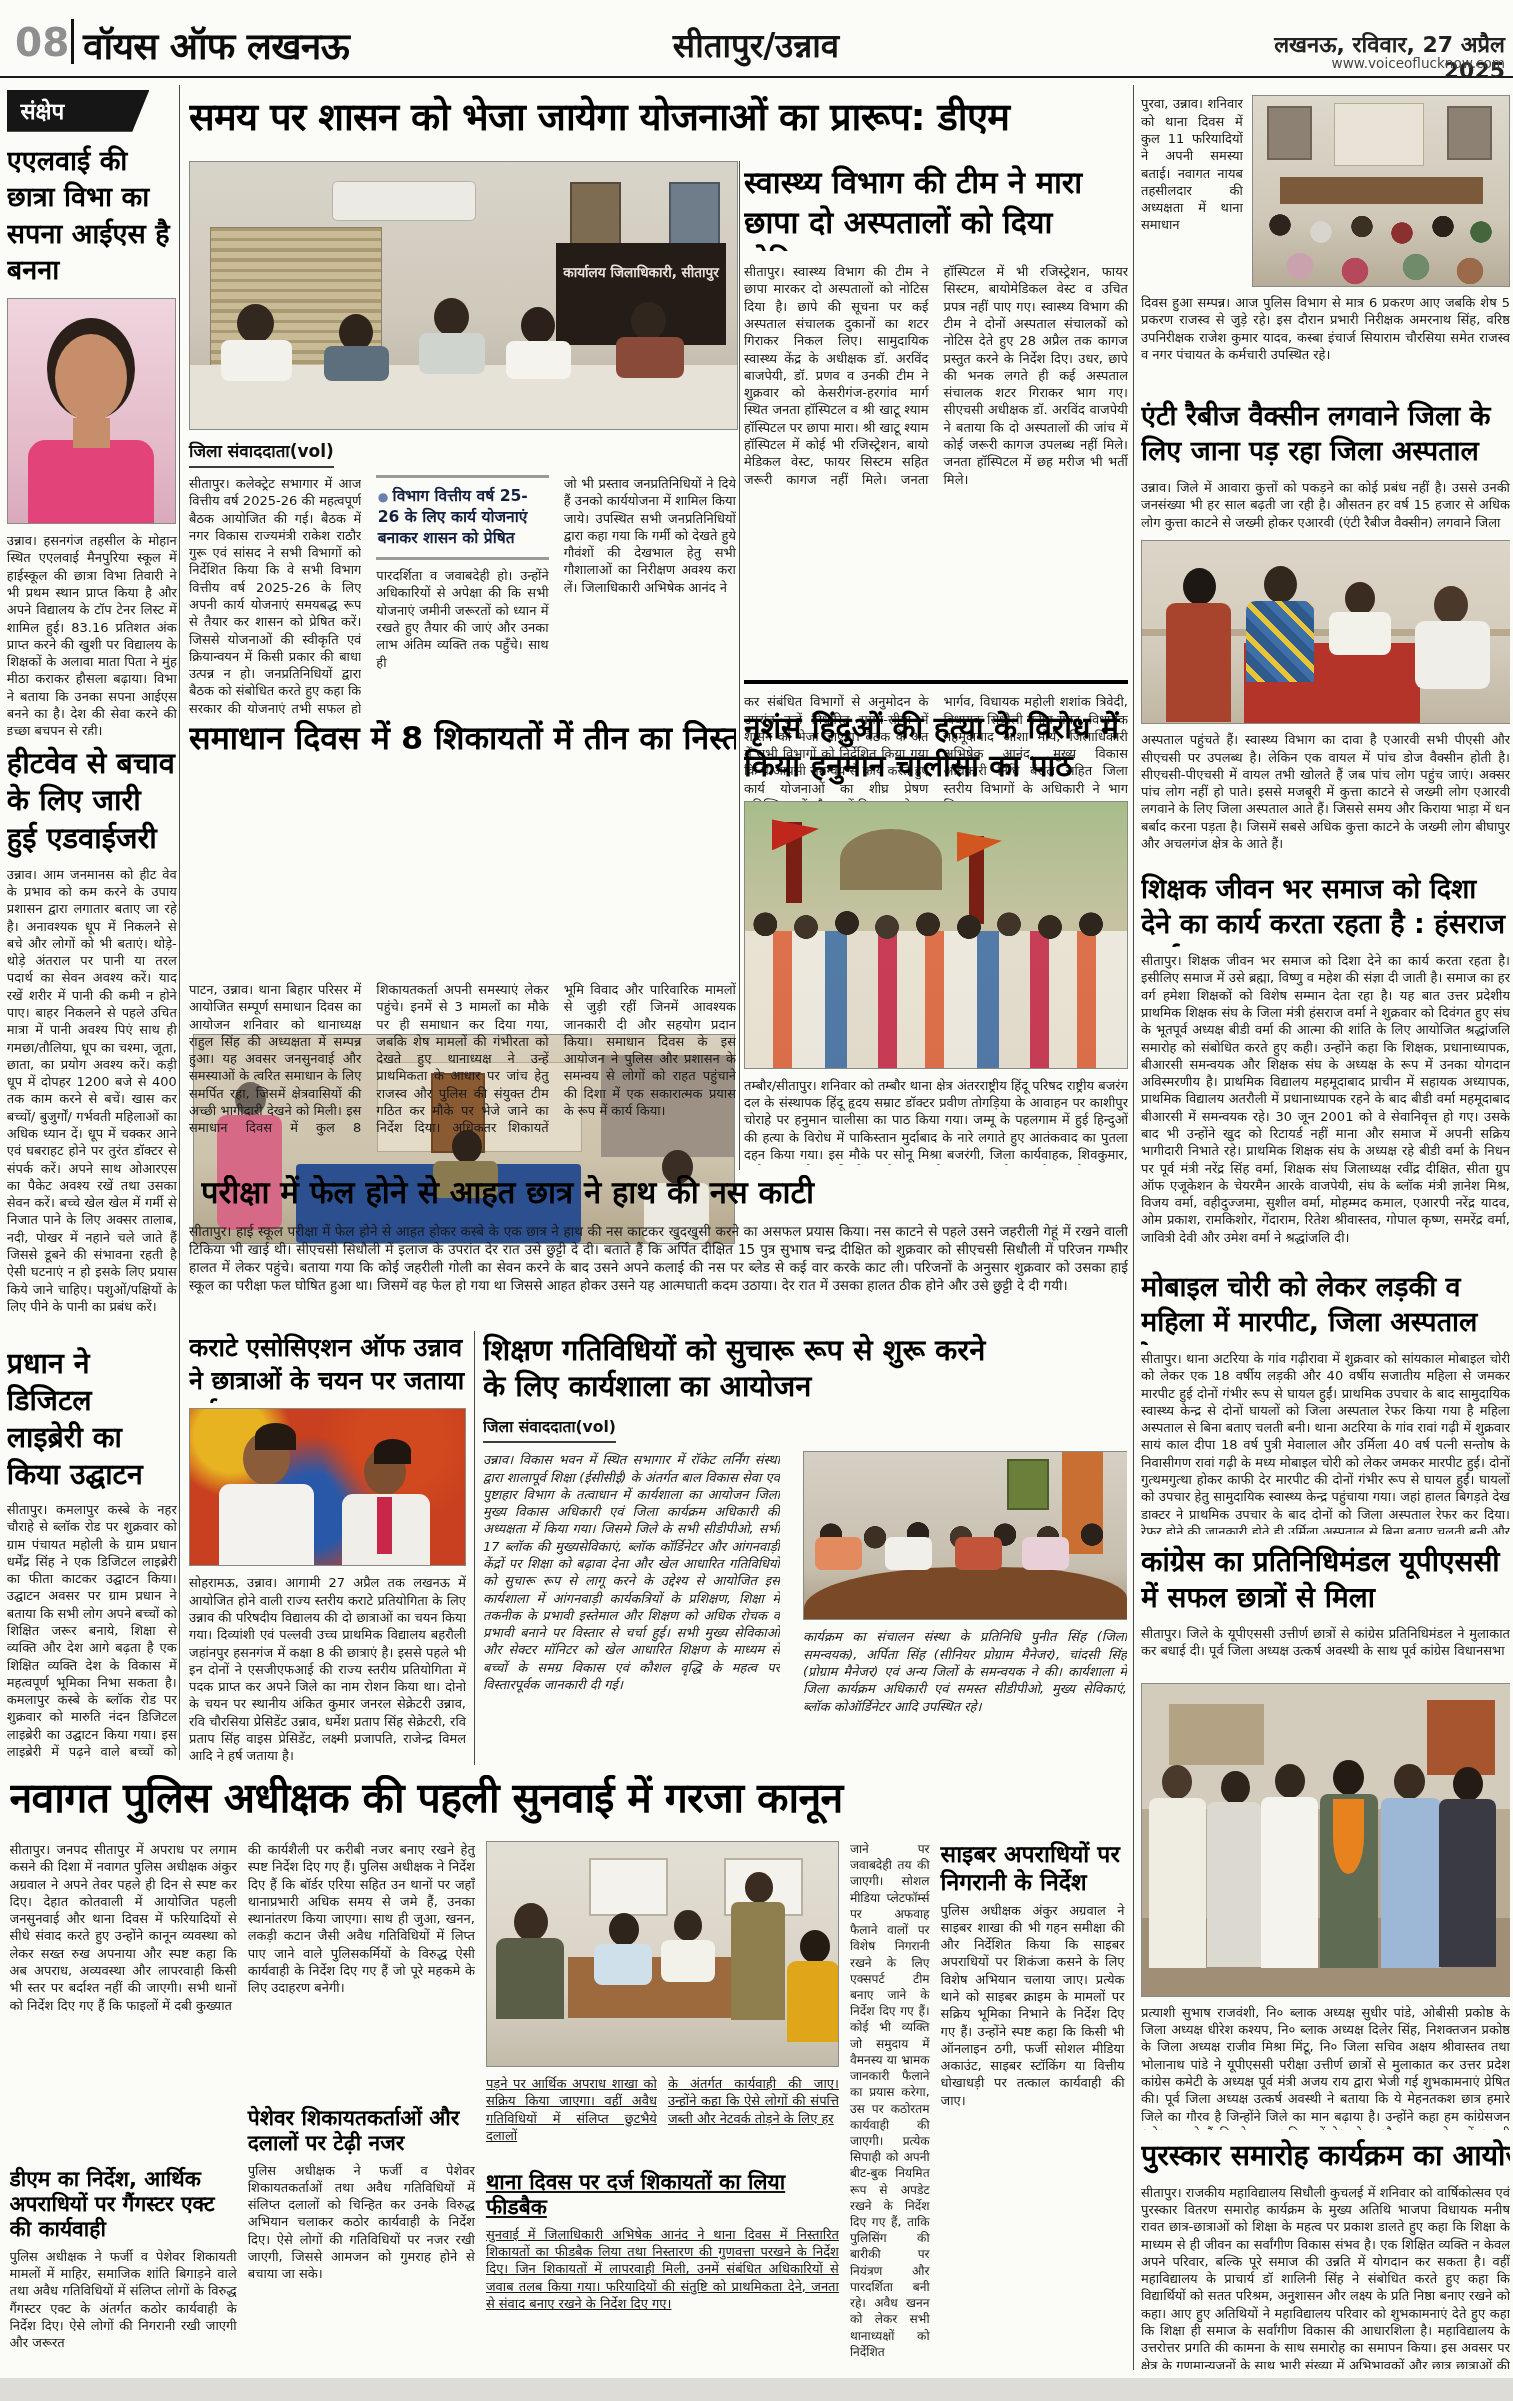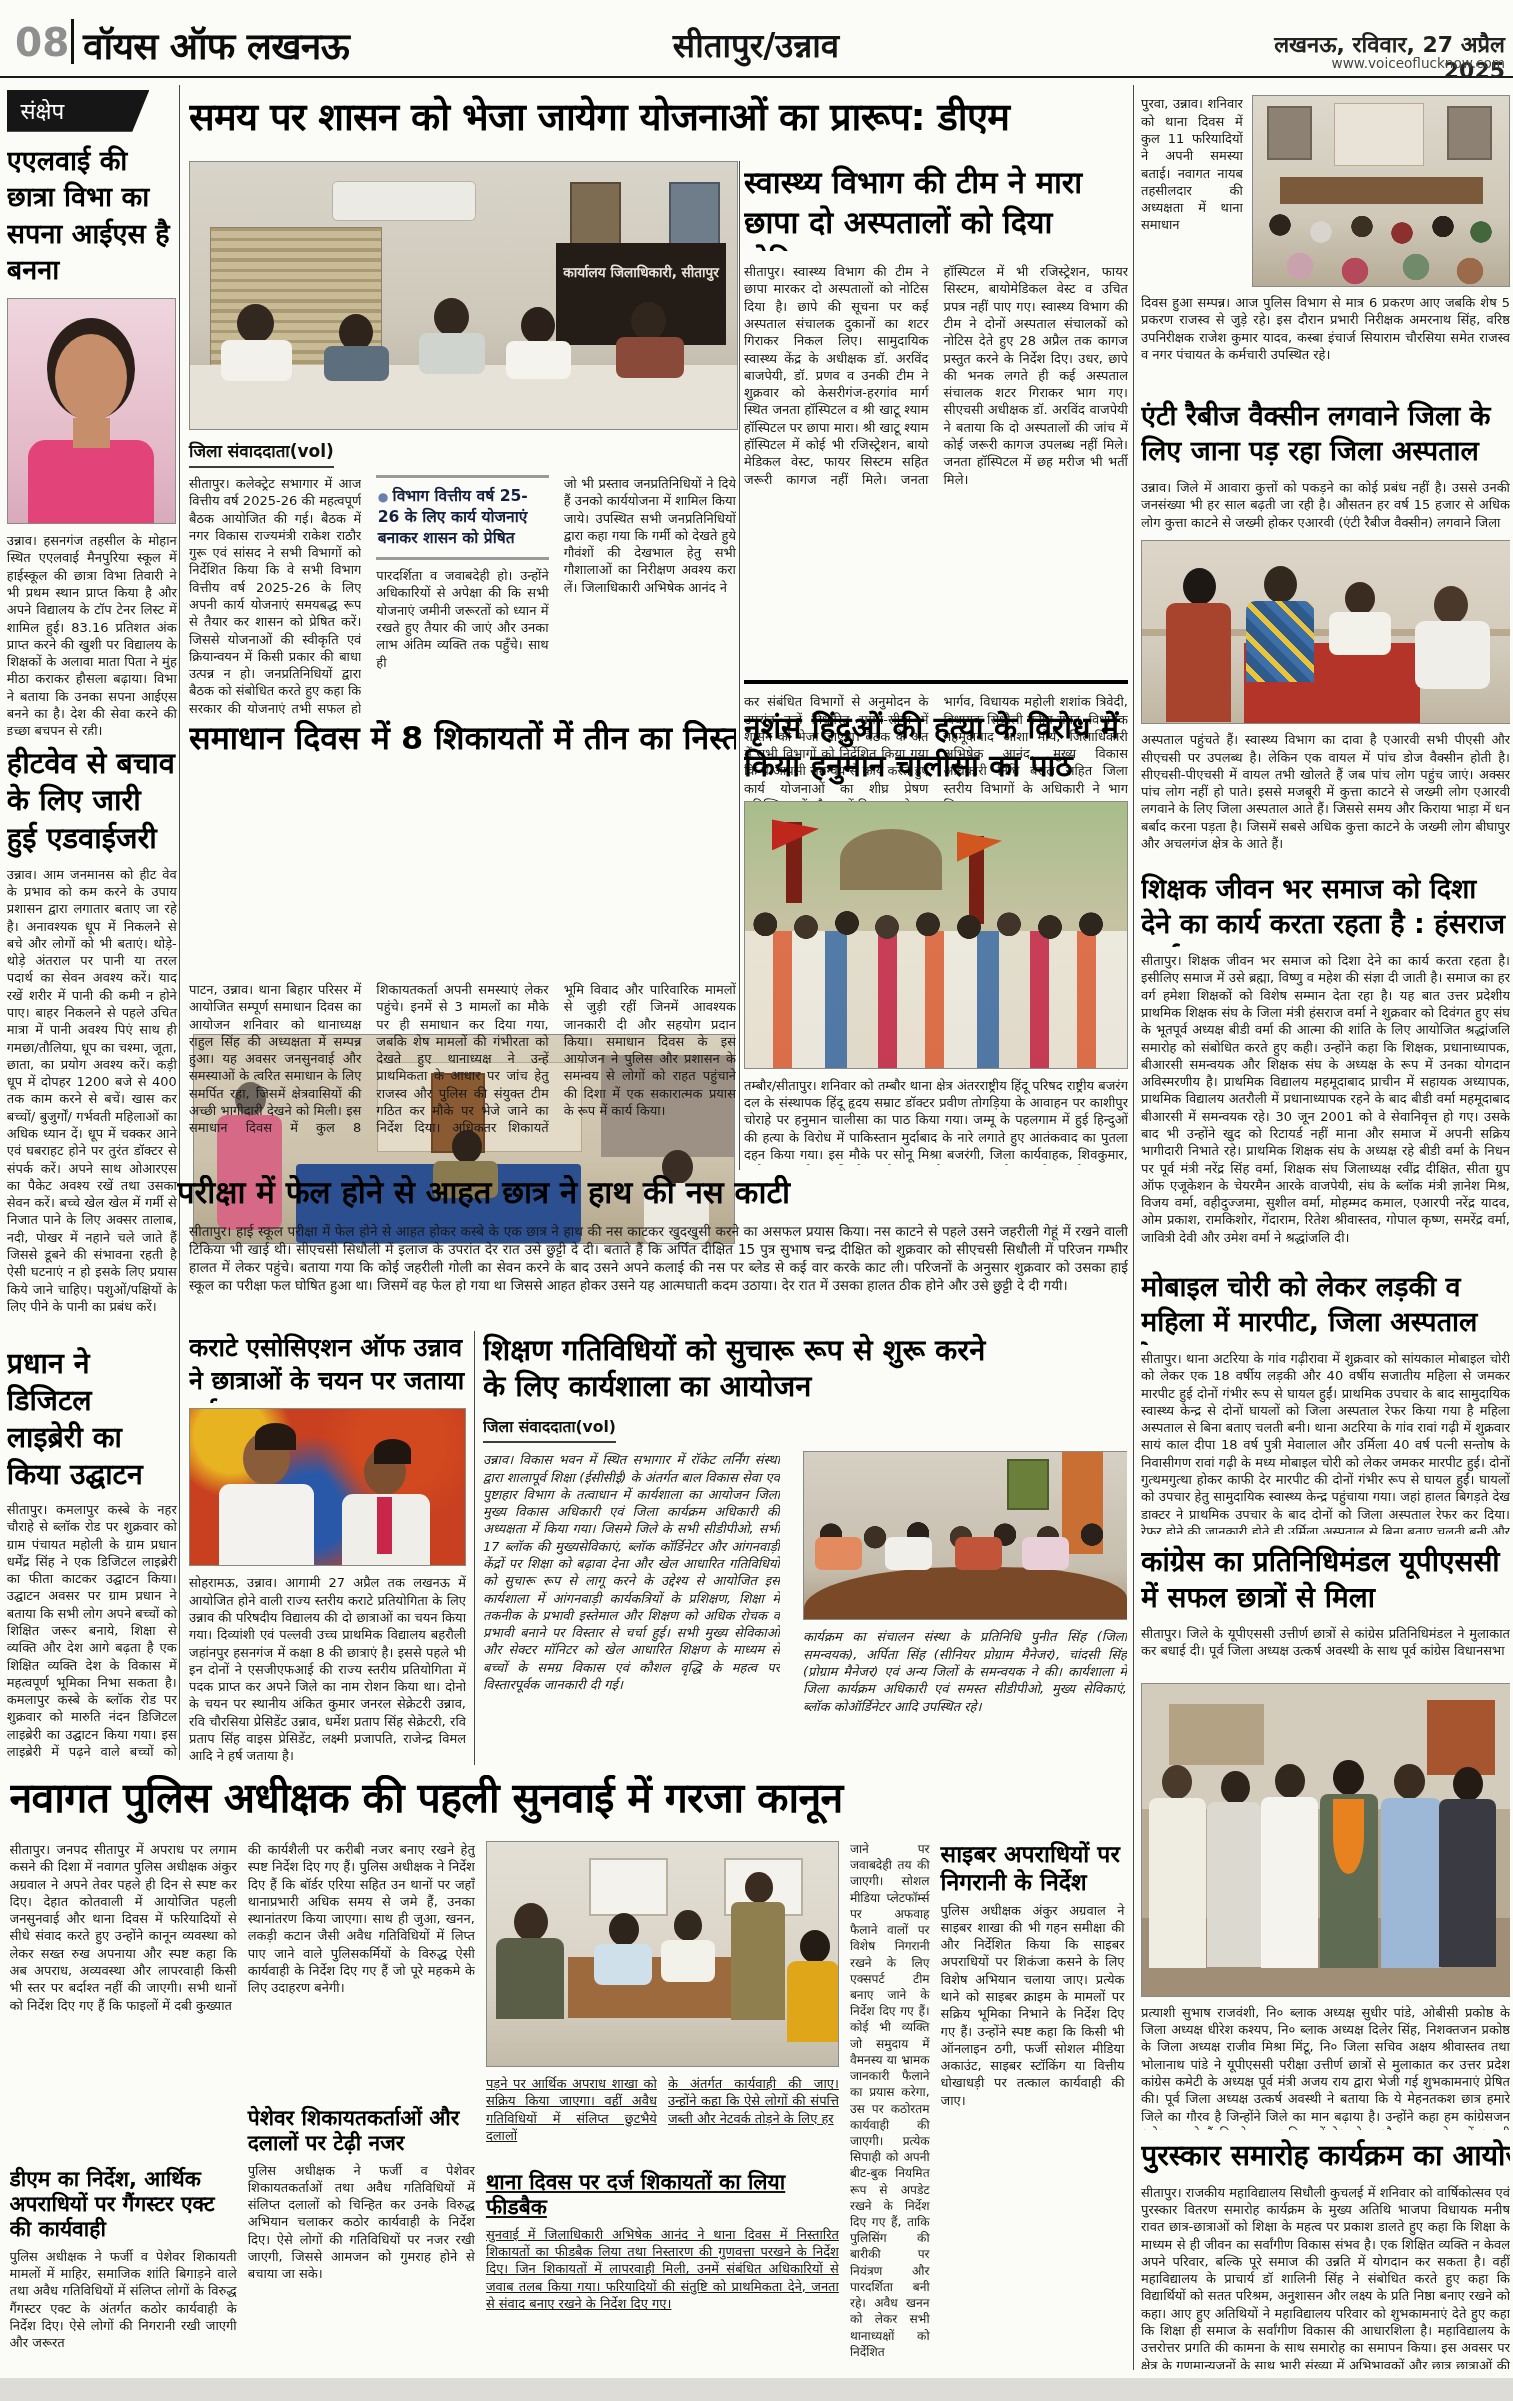--- a/index.html
+++ b/index.html
@@ -14,21 +14,21 @@
   .cols3{column-count:3;column-gap:15px;}
   .photo{position:relative;overflow:hidden;border:0.7px solid #8a8a85;background:#c9c1b2;}
   .photo div{position:absolute;}
   .vrule{position:absolute;width:1.4px;background:#4a4a4a;}
   .byline{font-size:17px;font-weight:800;color:#111;border-bottom:2.7px solid #3c3c3c;
           display:inline-block;padding-bottom:4.1px;}
   .bullet-sub{border-top:3.4px solid #9a9a9a;border-bottom:3.4px solid #9a9a9a;
           padding:8.1px 1.4px;font-size:15.6px;font-weight:800;line-height:1.35;color:#15203f;}
   .bullet-sub::before{content:"\25CF  ";color:#6b7fae;font-size:12.2px;}
   .subhead{font-size:21px;font-weight:800;line-height:1.2;color:#000;margin:6.8px 0 5.4px 0;}
-  .sanksep{background:#161616;color:#fff;font-size:22.4px;font-weight:400;
+  .sanksep{background:#161616;color:#fff;font-size:22.4px;font-weight:700;
           width:129px;padding:5.4px 0 5.4px 13.6px;clip-path:polygon(0 0,100% 0,88% 100%,0 100%);}
   .head-circle{border-radius:50%;}
 </style>
 </head>
 <body>
 
 <div class="page">
 
   <div class="abs" style="left:0;top:5.4px;width:1514px;height:71px;border-bottom:2px solid #1a1a1a;">
     <div class="abs" style="left:15px;top:15px;font-size:39px;font-weight:900;color:#8f8f8f;">08</div>
@@ -131,21 +131,21 @@
       <div style="left:41px;top:20.3px;width:16.3px;height:81px;background:#7a1f14;"></div>
       <div style="left:27px;top:17.6px;width:47px;height:31px;background:#c0271c;clip-path:polygon(0 0,100% 30%,0 100%);"></div>
       <div style="left:224px;top:34px;width:15px;height:88px;background:#7a1f14;"></div>
       <div style="left:212px;top:30px;width:45px;height:30px;background:#d2561f;clip-path:polygon(0 0,100% 30%,0 100%);"></div>
       <div style="left:0;top:129px;width:382px;height:137px;background:repeating-linear-gradient(90deg,#efe9dd 0 28.5px,#e0633c 28.5px 47px,#f3f0e8 47px 80px,#3f6fa8 80px 102px,#e8e2d4 102px 133px,#c8274a 133px 152px);opacity:.85;"></div>
       <div style="left:0;top:102px;width:382px;height:41px;background:radial-gradient(circle 12.2px at 20.3px 20.3px,#342a20 95%,transparent),radial-gradient(circle 12.2px at 61px 23px,#413429 95%,transparent),radial-gradient(circle 12.2px at 102px 19px,#2e251c 95%,transparent),radial-gradient(circle 12.2px at 142px 23px,#45382c 95%,transparent),radial-gradient(circle 12.2px at 183px 20.3px,#342a20 95%,transparent),radial-gradient(circle 12.2px at 224px 23px,#2e251c 95%,transparent),radial-gradient(circle 12.2px at 264px 20.3px,#413429 95%,transparent),radial-gradient(circle 12.2px at 305px 23px,#342a20 95%,transparent),radial-gradient(circle 12.2px at 346px 20.3px,#2e251c 95%,transparent);"></div>
     </div>
     <div class="bt" style="margin-top:8.1px;height:88px;">तम्बौर/सीतापुर। शनिवार को तम्बौर थाना क्षेत्र अंतरराष्ट्रीय हिंदू परिषद राष्ट्रीय बजरंग दल के संस्थापक हिंदू हृदय सम्राट डॉक्टर प्रवीण तोगड़िया के आवाहन पर काशीपुर चोराहे पर हनुमान चालीसा का पाठ किया गया। जम्मू के पहलगाम में हुई हिन्दुओं की हत्या के विरोध में पाकिस्तान मुर्दाबाद के नारे लगाते हुए आतंकवाद का पुतला दहन किया गया। इस मौके पर सोनू मिश्रा बजरंगी, जिला कार्यवाहक, शिवकुमार, सुनील अवस्थी, नंदकिशोर, महेश अवस्थी, अनूप, सुजीत, सुधीर, मनीष कुमार, कमलेश कुमार, मंजेश कुमार, विनीत राज, सोनू मिश्रा, पिंकू कुमार, अभिषेक बाजपेई, भगवत त्रिवेदी सहित सैकड़ों लोग उपस्थित रहे।</div>
   </div>
 
-  <div class="abs hd" style="left:177px;top:1175px;width:939px;height:42px;font-size:31px;white-space:nowrap;">परीक्षा में फेल होने से आहत छात्र ने हाथ की नस काटी</div>
+  <div class="abs hd" style="left:201px;top:1175px;width:939px;height:42px;font-size:31px;white-space:nowrap;">परीक्षा में फेल होने से आहत छात्र ने हाथ की नस काटी</div>
   <div class="abs bt" style="left:189px;top:1222px;width:939px;height:103px;font-size:13.6px;">सीतापुर। हाई स्कूल परीक्षा में फेल होने से आहत होकर कस्बे के एक छात्र ने हाथ की नस काटकर खुदखुसी करने का असफल प्रयास किया। नस काटने से पहले उसने जहरीली गेहूं में रखने वाली टिकिया भी खाई थी। सीएचसी सिधौली में इलाज के उपरांत देर रात उसे छुट्टी दे दी। बताते हैं कि अर्पित दीक्षित 15 पुत्र सुभाष चन्द्र दीक्षित को शुक्रवार को सीएचसी सिधौली में परिजन गम्भीर हालत में लेकर पहुंचे। बताया गया कि कोई जहरीली गोली का सेवन करने के बाद उसने अपने कलाई की नस पर ब्लेड से कई वार करके काट ली। परिजनों के अनुसार शुक्रवार को उसका हाई स्कूल का परीक्षा फल घोषित हुआ था। जिसमें वह फेल हो गया था जिससे आहत होकर उसने यह आत्मघाती कदम उठाया। देर रात में उसका हालत ठीक होने और उसे छुट्टी दे दी गयी।</div>
 
   <div class="abs" style="left:189px;top:1332px;width:277px;height:434px;overflow:hidden;">
     <div class="hd" style="font-size:25px;line-height:1.3;height:71px;">कराटे एसोसिएशन ऑफ उन्नाव ने छात्राओं के चयन पर जताया हर्ष</div>
     <div class="photo" style="width:275px;height:156px;margin-top:5.4px;">
       <div style="left:0;top:0;width:275px;height:156px;background:radial-gradient(circle 61px at 41px 27px,#e8b321 60%,transparent),radial-gradient(circle 81px at 210px 34px,#d2481f 55%,transparent),radial-gradient(circle 75px at 122px 102px,#2a58a8 50%,transparent),#c8401f;"></div>
       <div class="head-circle" style="left:53px;top:23px;width:47px;height:53px;background:#8a5c3a;"></div>
       <div style="left:65px;top:13.6px;width:41px;height:27px;background:#241a12;border-radius:50% 50% 0 0;"></div>
       <div style="left:28.5px;top:75px;width:95px;height:81px;background:#f3f2ee;border-radius:11px 11px 0 0;"></div>
       <div class="head-circle" style="left:174px;top:39px;width:42px;height:47px;background:#7c4f30;"></div>

